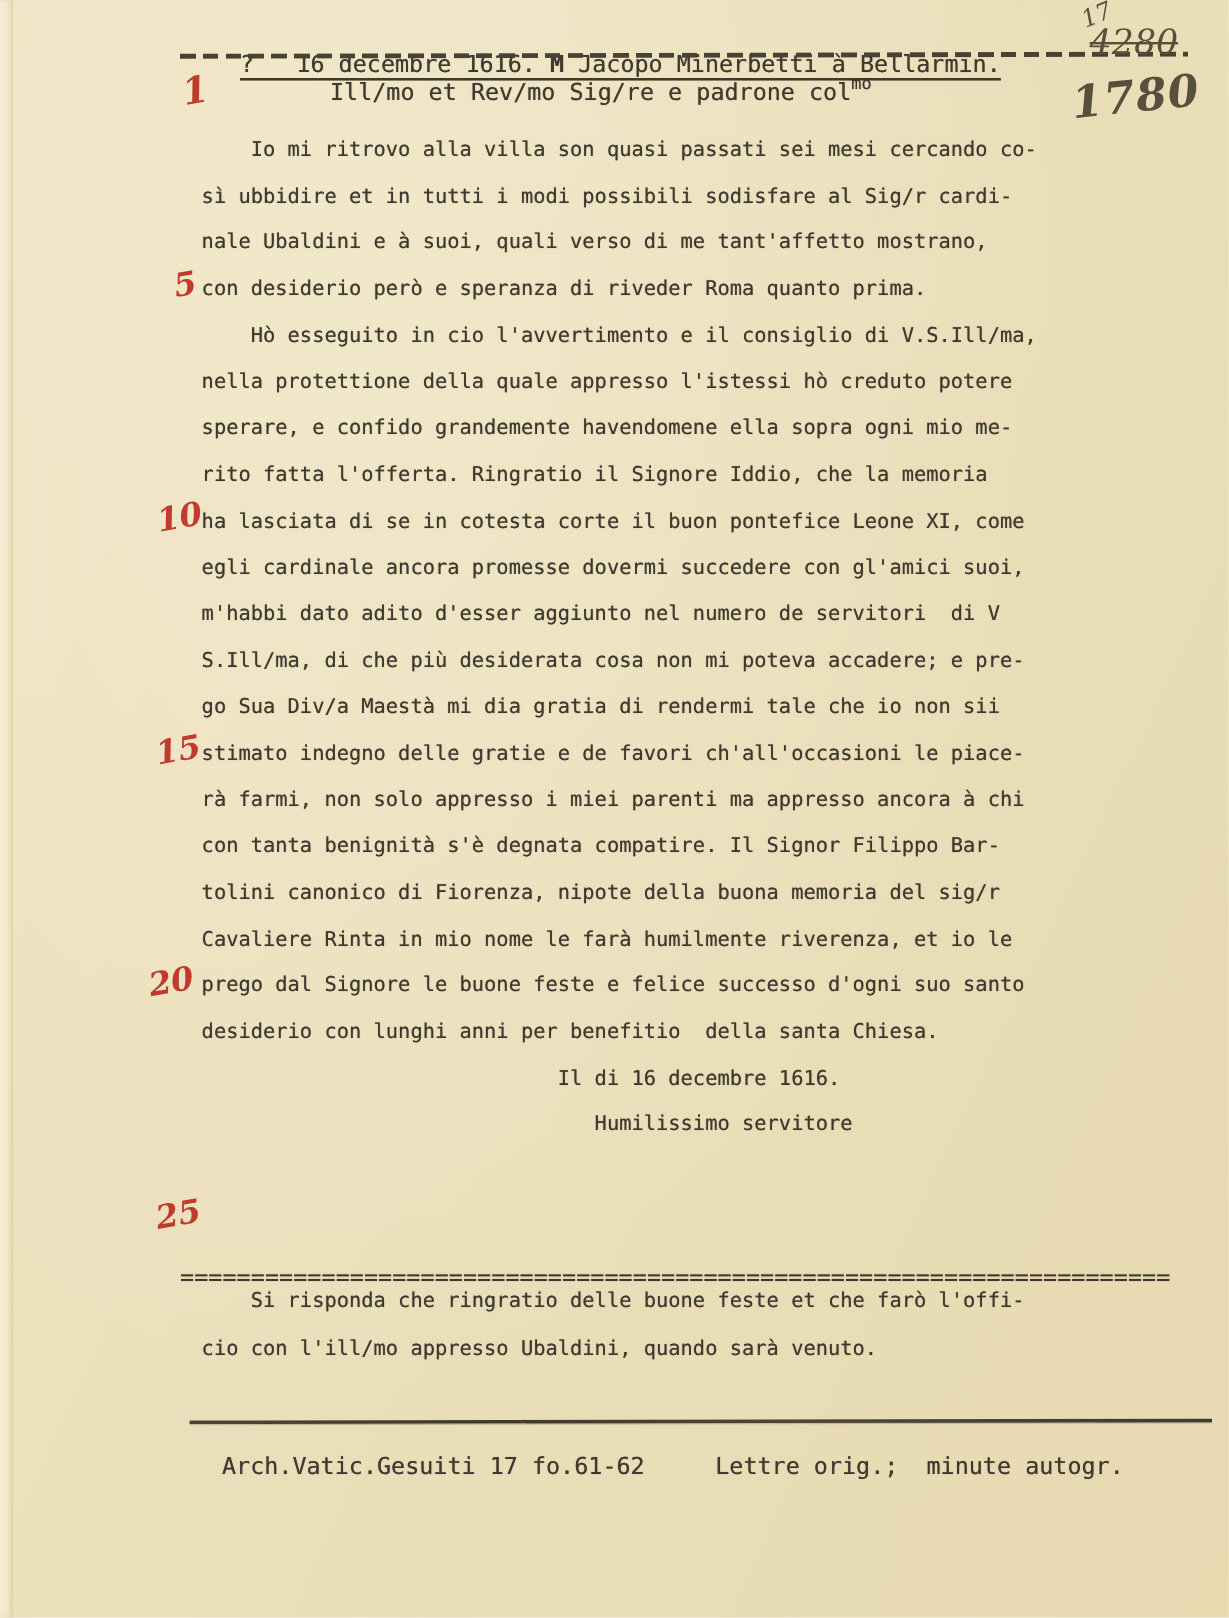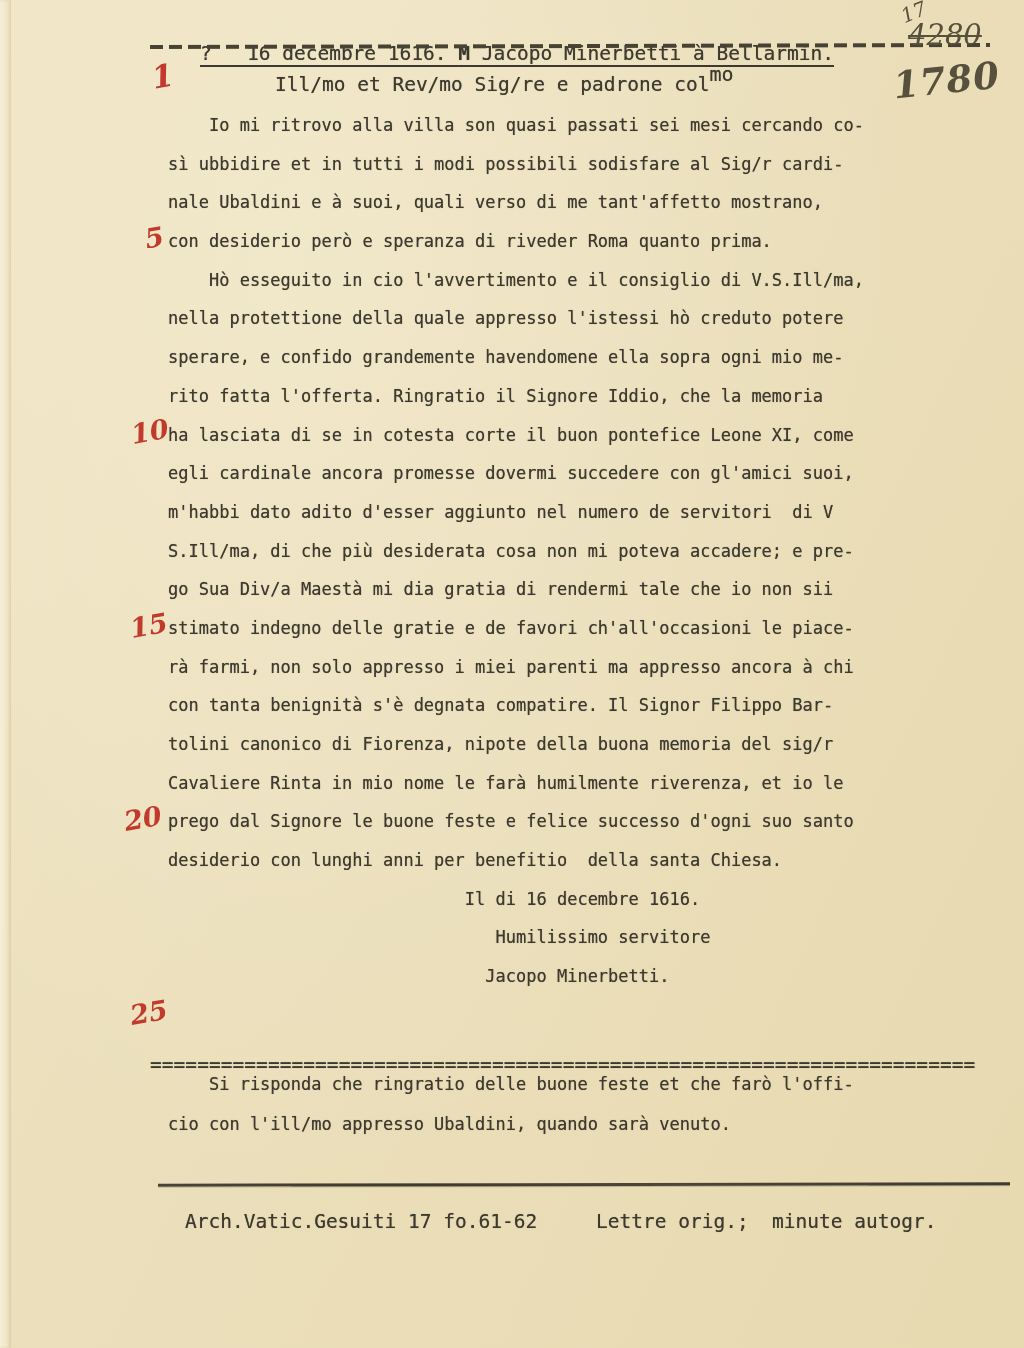--- a/index.html
+++ b/index.html
@@ -26,21 +26,21 @@
     text-decoration-thickness: 2px;
     margin-top: 28px;
   }
   .header-line .bold-initial { font-weight: bold; }
   .dashed-rule {
     position: absolute; left: 150px; top: 44px; width: 840px; height: 4px;
     background: repeating-linear-gradient(90deg, #474234 0px, #474234 13px, rgba(0,0,0,0) 13px, rgba(0,0,0,0) 19px);
     transform: rotate(-0.12deg);
   }
   .salutation { left: 275px; top: 64px; }
-  .salutation sup { font-size: 20px; position: relative; top: -2px; }
+  .salutation sup { font-size: 14px; position: relative; top: -2px; }
   .letter-block { position: absolute; left: 168px; top: 106px; width: 832px; }
   .letter-block .line, .response-block .line {
     height: 38.7px; line-height: 38.7px;
     white-space: pre; font-size: 17px;
     text-shadow: 0 0 0.7px rgba(62,57,46,0.7);
   }
   .equals-rule { left: 150px; top: 1053px; letter-spacing: 0.05px; }
   .response-block { position: absolute; left: 168px; top: 1064px; width: 832px; }
   .response-block .line { height: 40px; line-height: 40px; }
   .solid-rule {
@@ -113,21 +113,20 @@
     <div class="line">go Sua Div/a Maestà mi dia gratia di rendermi tale che io non sii</div>
     <div class="line">stimato indegno delle gratie e de favori ch'all'occasioni le piace-</div>
     <div class="line">rà farmi, non solo appresso i miei parenti ma appresso ancora à chi</div>
     <div class="line">con tanta benignità s'è degnata compatire. Il Signor Filippo Bar-</div>
     <div class="line">tolini canonico di Fiorenza, nipote della buona memoria del sig/r</div>
     <div class="line">Cavaliere Rinta in mio nome le farà humilmente riverenza, et io le</div>
     <div class="line">prego dal Signore le buone feste e felice successo d'ogni suo santo</div>
     <div class="line">desiderio con lunghi anni per benefitio  della santa Chiesa.</div>
     <div class="line">                             Il di 16 decembre 1616.</div>
     <div class="line">                                Humilissimo servitore</div>
-    <div class="line">                               Jacopo Minerbetti.</div>
   </div>
 
 <div class="type equals-rule">======================================================================</div>
 
 <div class="response-block">
     <div class="line">    Si risponda che ringratio delle buone feste et che farò l'offi-</div>
     <div class="line">cio con l'ill/mo appresso Ubaldini, quando sarà venuto.</div>
   </div>
 
 <div class="solid-rule"></div>

